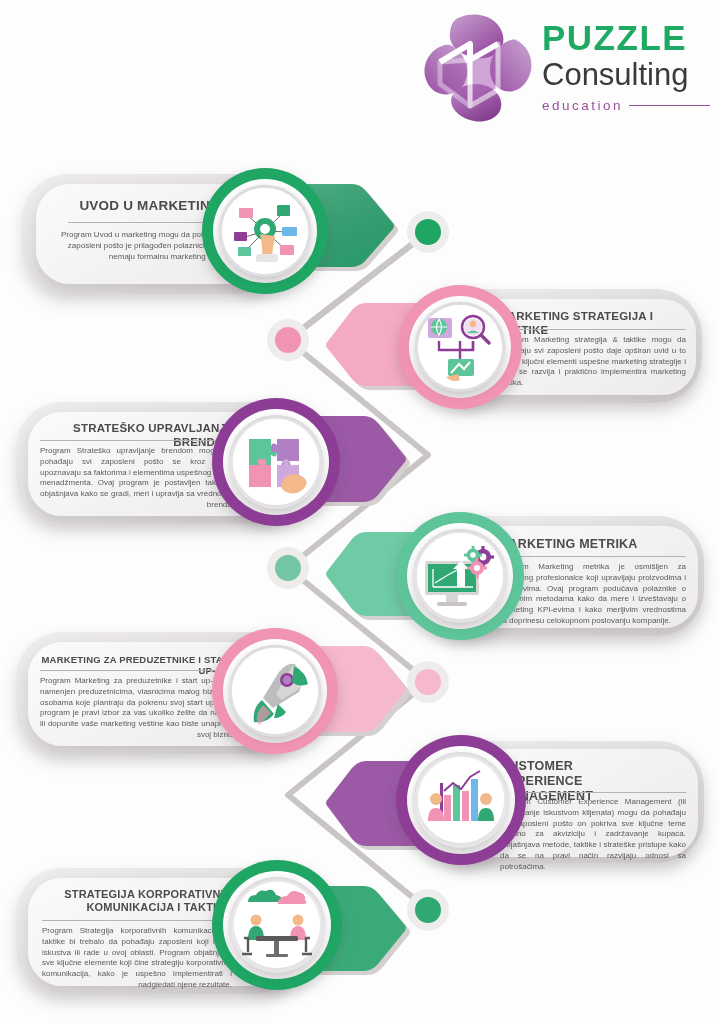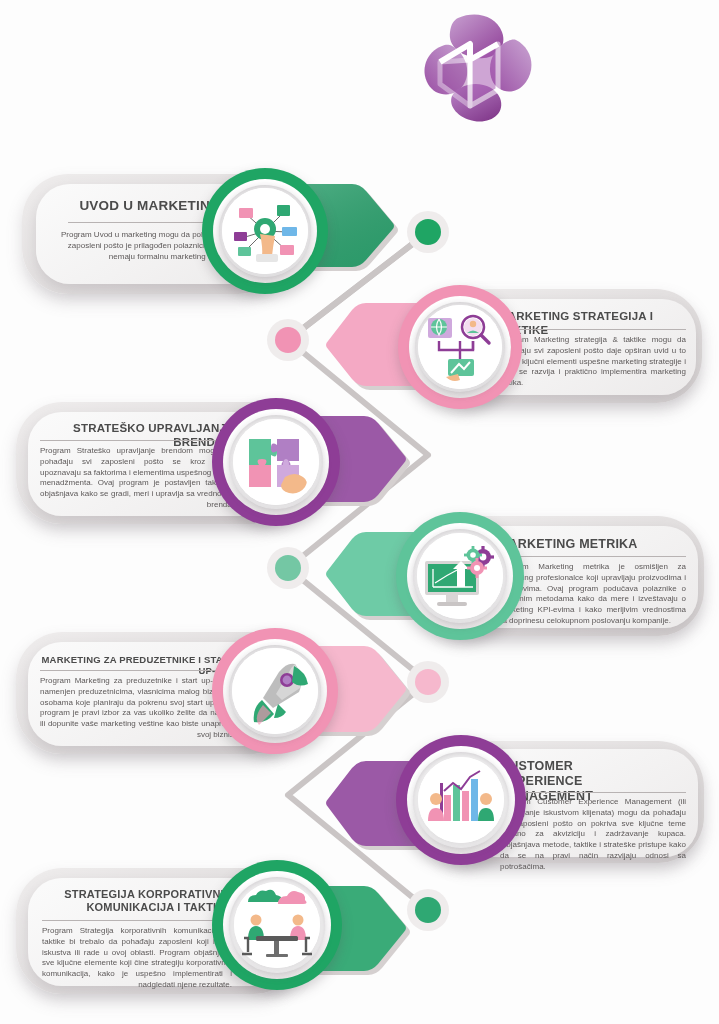--- a/index.html
+++ b/index.html
@@ -98,20 +98,28 @@
         </defs>
         <path d="M38 8 C56 0 76 6 82 22 C88 38 74 50 58 48 C40 46 28 36 30 22 C31 14 34 10 38 8 Z" fill="url(#pg1)"></path>
         <path d="M96 30 C112 38 116 58 106 72 C96 86 78 84 72 70 C66 54 74 38 86 32 C90 30 93 29 96 30 Z" fill="url(#pg2)"></path>
         <path d="M22 36 C6 42 0 60 8 74 C16 88 36 88 44 74 C52 60 44 42 32 36 C28 34 25 35 22 36 Z" fill="url(#pg2)"></path>
         <path d="M40 78 C54 70 74 74 80 88 C86 104 70 114 54 111 C38 108 28 96 32 86 C34 82 37 79 40 78 Z" fill="url(#pg3)"></path>
         <path d="M16 50 L46 30 L46 44 L74 28 L100 50 L74 66 L74 92 L46 108 L46 78 L16 62 Z" fill="#ffffff" opacity="0.0"></path>
         <path d="M20 52 L50 34 L50 50 L50 50 L78 34" fill="none" stroke="#ffffff" stroke-width="6" stroke-linejoin="round"></path>
         <path d="M50 50 L50 96 L78 80 L78 34 Z" fill="#a95fb4" opacity="0.55" stroke="#ffffff" stroke-width="5" stroke-linejoin="round"></path>
         <path d="M20 52 L50 50 L50 96 L20 74 Z" fill="#8e3d96" opacity="0.35" stroke="#ffffff" stroke-width="5" stroke-linejoin="round"></path>
       </svg>
+    </div>
+    <div class="logo-text">
+      <div class="logo-puzzle">PUZZLE</div>
+      <div class="logo-consulting">Consulting</div>
+      <div class="logo-edu-row">
+        <div class="logo-education">education</div>
+        <div class="logo-rule"></div>
+      </div>
     </div>
   </div>
 
   <svg class="connector" viewBox="0 0 719 1024">
     <polyline points="288,340 428,232 288,340 288,340" fill="none" stroke="#cac5c5" stroke-width="6" stroke-linecap="round"></polyline>
     <polyline points="428,232 288,340 428,455 288,568 428,682 288,795 428,910" fill="none" stroke="#cac5c5" stroke-width="6" stroke-linecap="round" stroke-linejoin="round"></polyline>
     <g>
       <circle cx="428" cy="232" r="21" fill="#efecec"></circle>
       <circle cx="428" cy="232" r="13" fill="#1fa564"></circle>
     </g>

